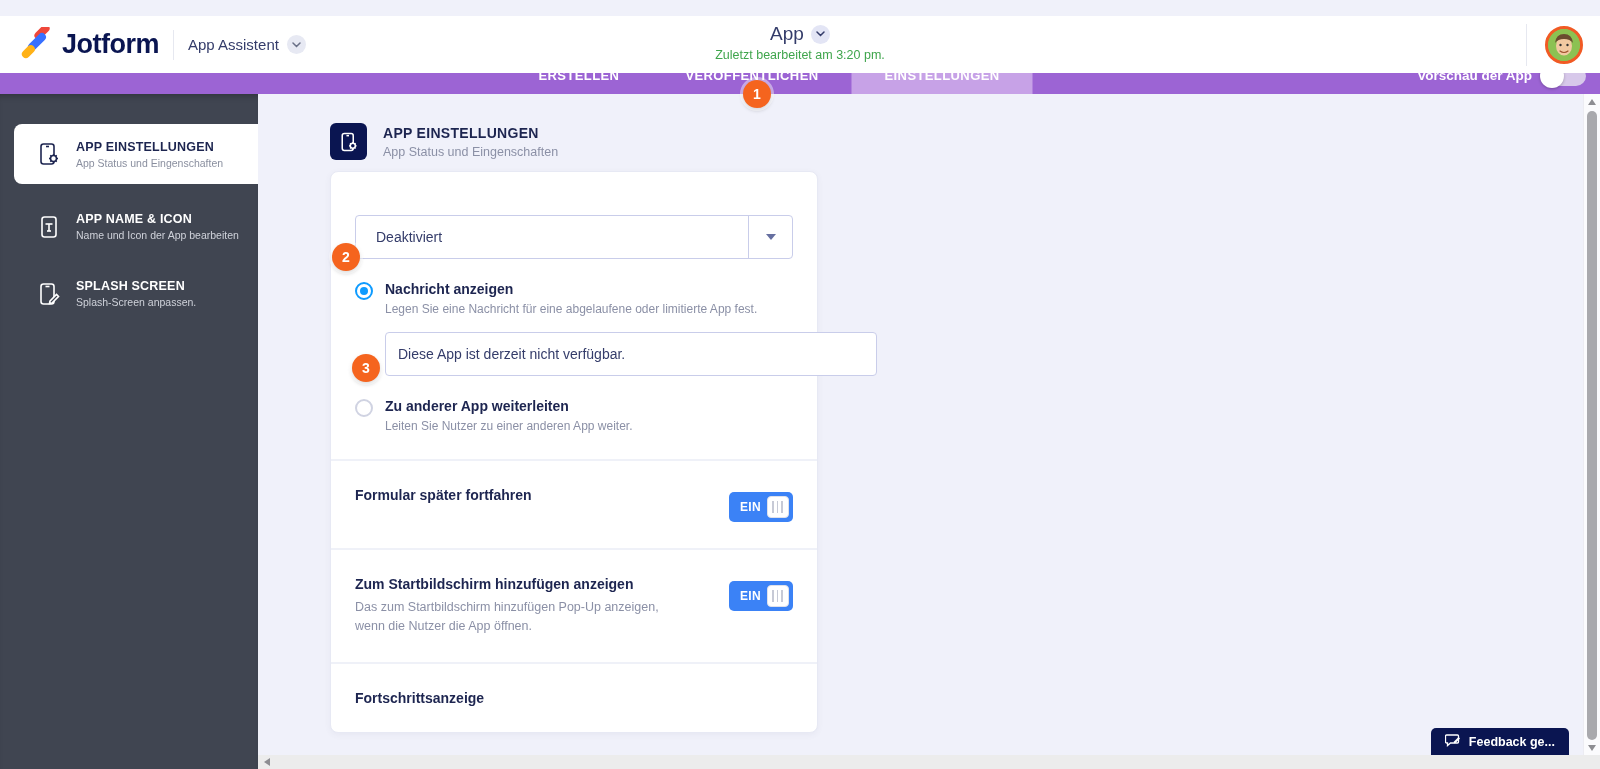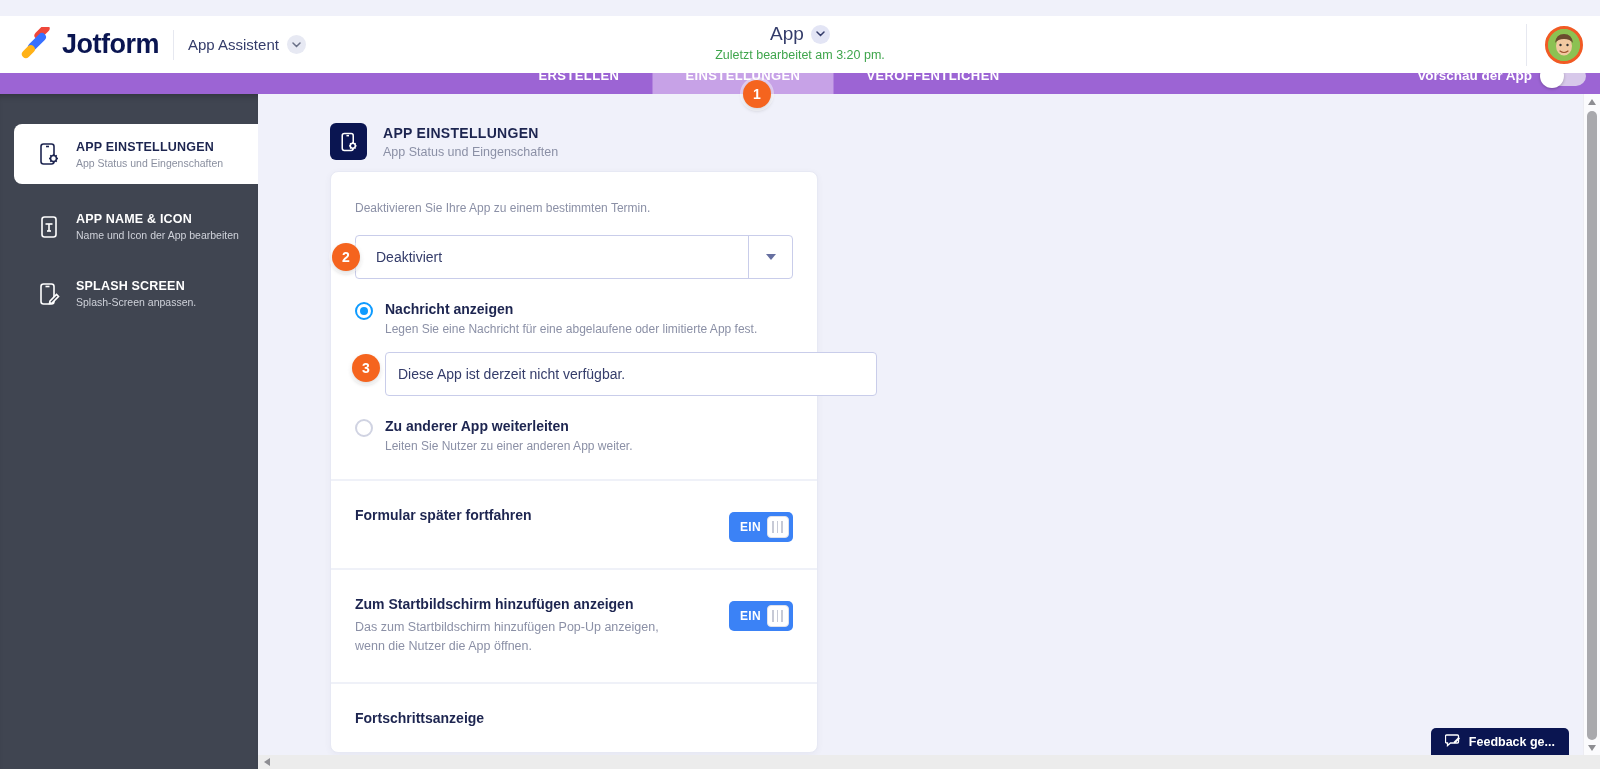--- a/index.html
+++ b/index.html
@@ -250,22 +250,22 @@
         <circle cx="19.5" cy="16" r="1.2" fill="#333"></circle>
         <path d="M12 22 Q16 25 20 22" stroke="#a0522d" stroke-width="1.2" fill="none" stroke-linecap="round"></path>
       </svg>
     </div>
   </div>
 </div>
 
 <div class="navbar">
   <div class="nav-tabs">
     <div class="nav-tab">ERSTELLEN</div>
+    <div class="nav-tab">VERÖFFENTLICHEN</div>
     <div class="nav-tab active">EINSTELLUNGEN</div>
-    <div class="nav-tab">VERÖFFENTLICHEN</div>
   </div>
   <div class="preview-wrap">
     <span class="preview-label">Vorschau der App</span>
     <div class="preview-toggle">
       <div class="preview-knob"></div>
     </div>
   </div>
 </div>
 
 <div class="content">
@@ -344,21 +344,20 @@
       </div>
       <div>
         <div class="ph-title">APP EINSTELLUNGEN</div>
         <div class="ph-sub">App Status und Eingenschaften</div>
       </div>
     </div>
 
     <div class="card">
 
       <div class="sec">
-        <div class="sec-sub">Deaktivieren Sie Ihre App zu einem bestimmten Termin.</div>
 
         <div class="dropdown">
           <span class="dd-value">Deaktiviert</span>
           <span class="dd-right">
             <span class="caret-down"></span>
           </span>
         </div>
 
         <div class="radio-row">
           <span class="radio checked"></span>

